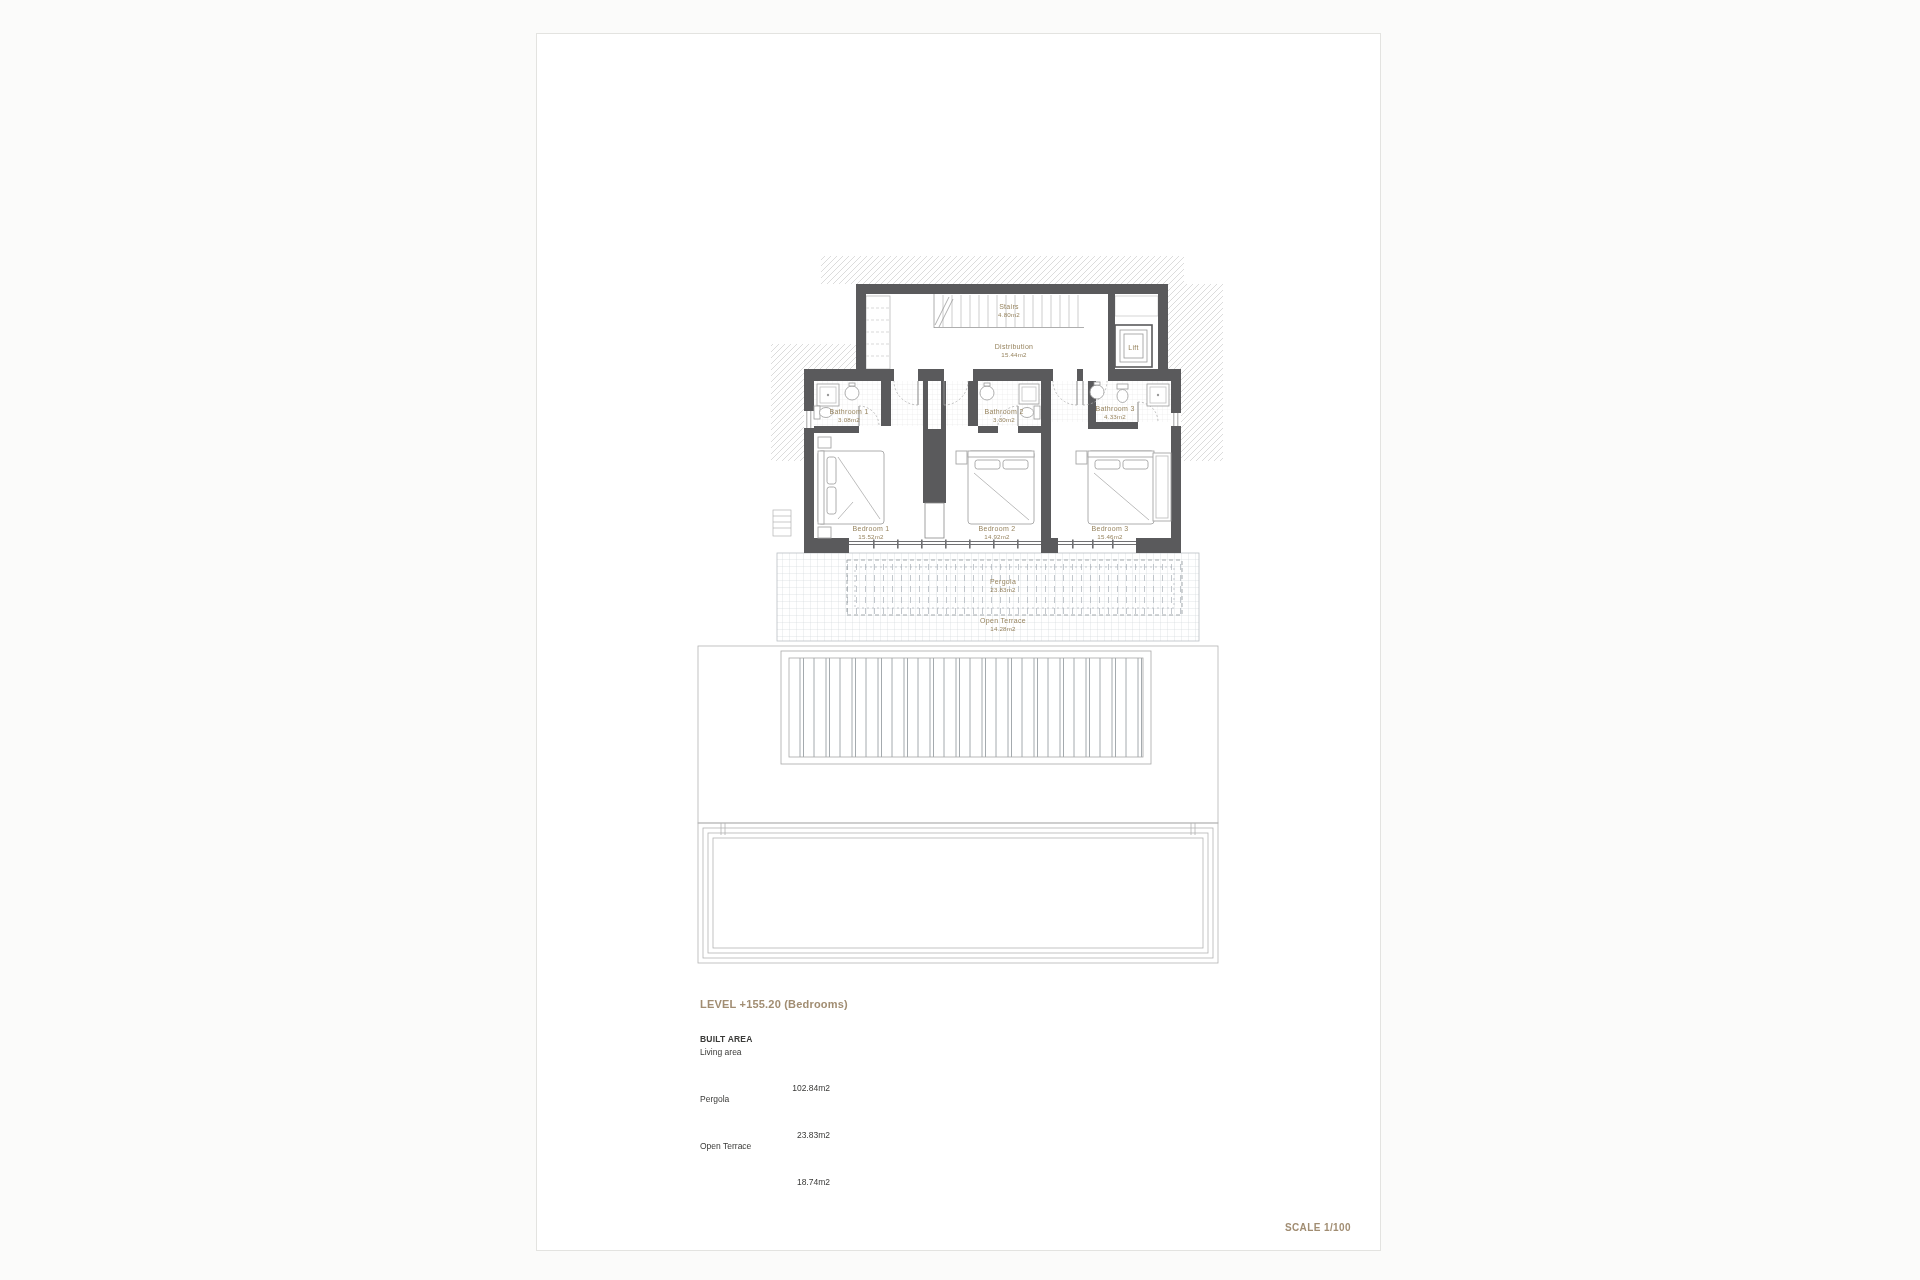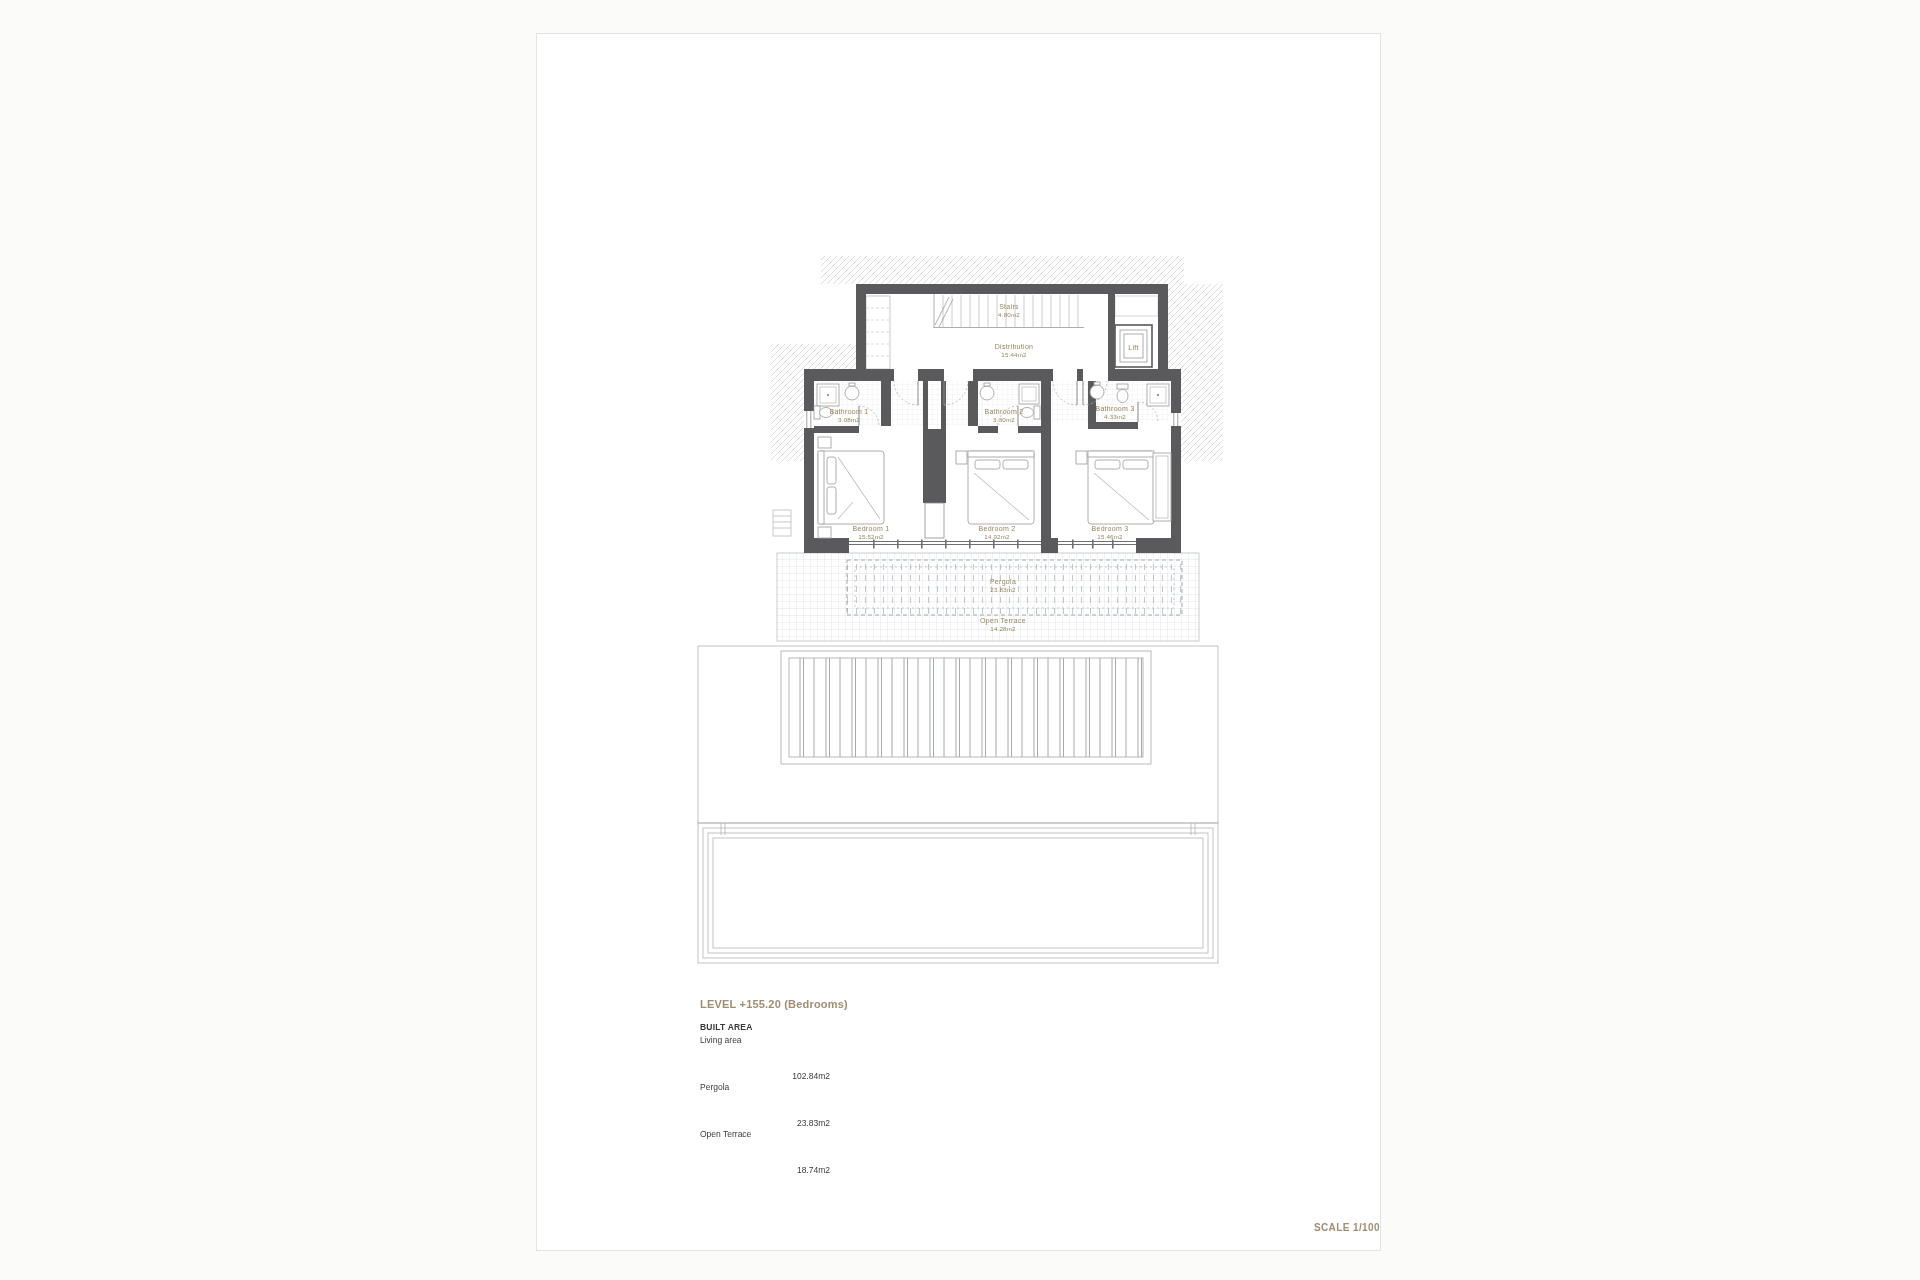--- a/index.html
+++ b/index.html
@@ -3,26 +3,26 @@
 <meta charset="utf-8">
 <style>
   html,body{margin:0;padding:0;background:#fbfbfa;}
   .stage{position:relative;width:1920px;height:1280px;background:#fbfbfa;overflow:hidden;
          font-family:"Liberation Sans",sans-serif;padding-left:38px;}
   .sheet{position:absolute;left:536px;top:33px;width:845px;height:1218px;background:#ffffff;
          border:1px solid #e3e3e0;box-sizing:border-box;}
   .plan-svg{position:absolute;left:0;top:0;}
   .titleblock{position:absolute;left:163px;top:964px;width:140px;}
   .level-title{font-size:11px;font-weight:700;color:#a18d72;letter-spacing:.2px;white-space:nowrap;}
-  .built-heading{font-size:8.5px;font-weight:700;color:#3a3a38;margin-top:12px;letter-spacing:.2px;}
+  .built-heading{font-size:8.5px;font-weight:700;color:#3a3a38;margin-top:24px;letter-spacing:.2px;}
   .area-rows{margin-top:3px;}
   .area-row{display:flex;width:130px;font-size:8.5px;color:#3a3a38;line-height:11px;justify-content:center;}
   .area-row .lbl{flex:1;}
   .area-row .val{text-align:right;margin-top:36px;}
-  .scale-label{position:absolute;right:0;top:1188px;font-size:10px;font-weight:700;
+  .scale-label{position:absolute;right:29px;top:1188px;font-size:10px;font-weight:700;
                color:#a18d72;letter-spacing:.4px;}
   
   .rname{fill:#97845f;font-size:7px;text-anchor:middle;letter-spacing:.3px;
          font-family:"Liberation Sans",sans-serif;}
   .rarea{fill:#97845f;font-size:6.2px;text-anchor:middle;letter-spacing:.2px;
          font-family:"Liberation Sans",sans-serif;}
 </style>
 </head>
 <body>
 

